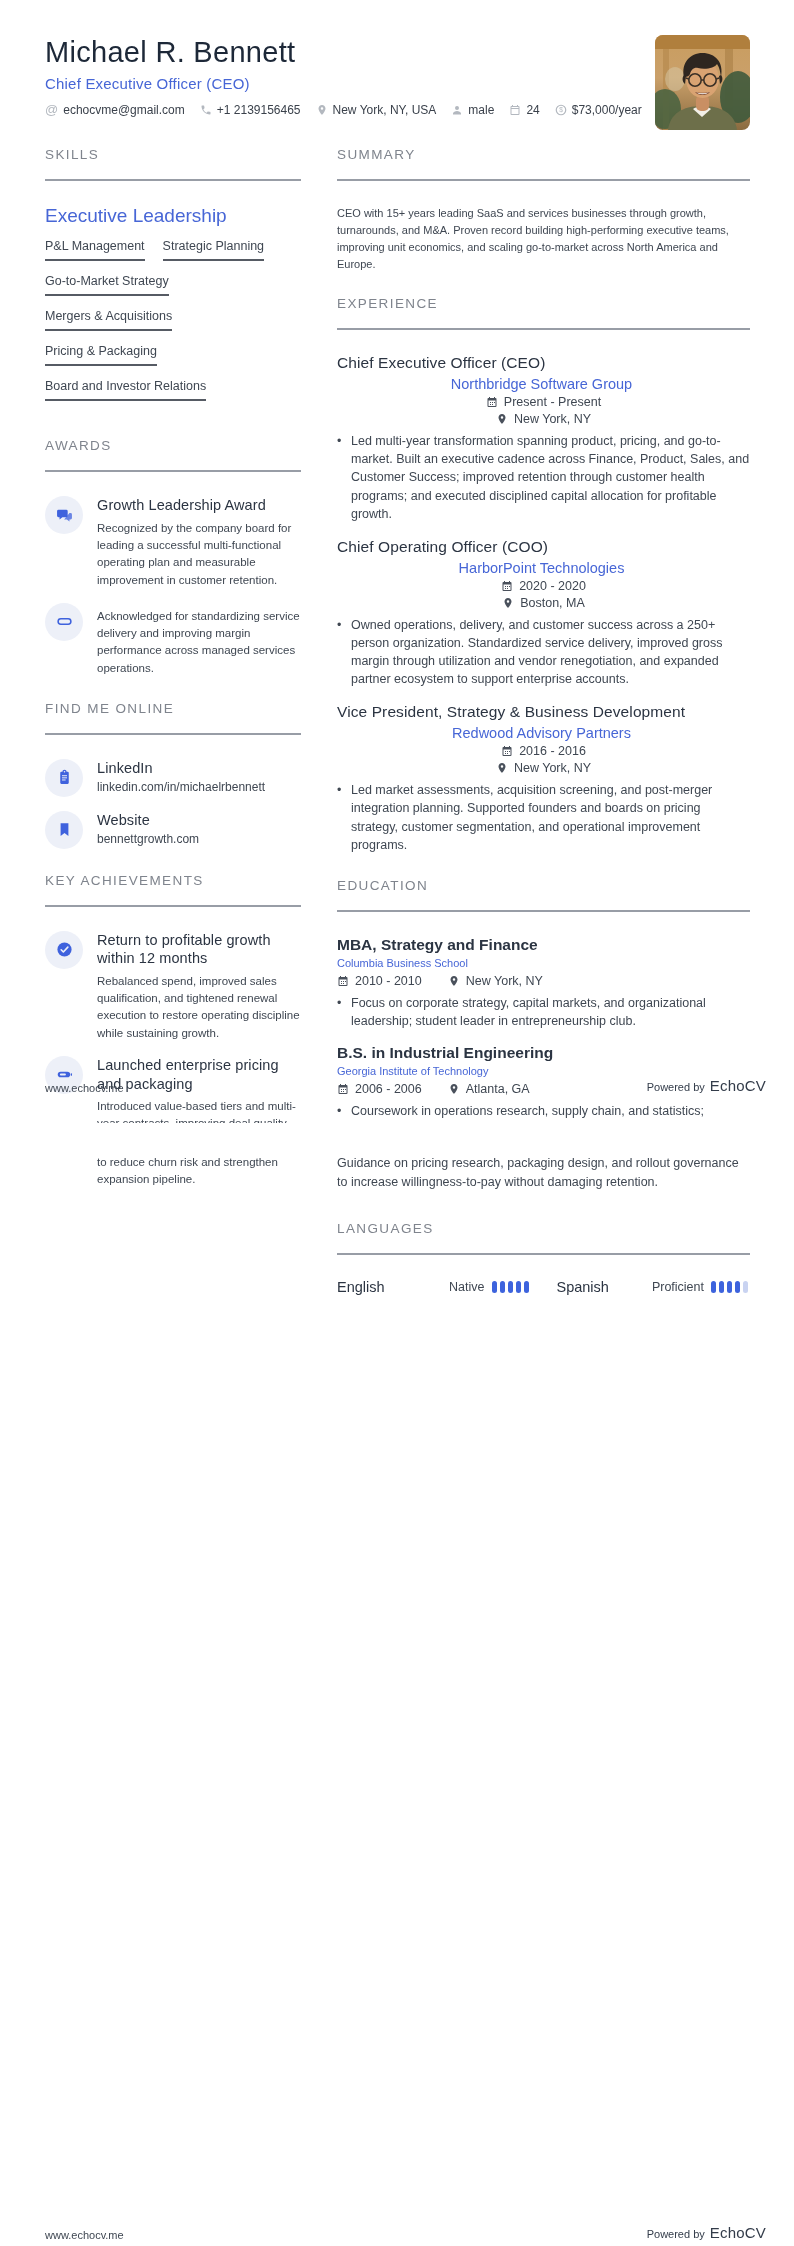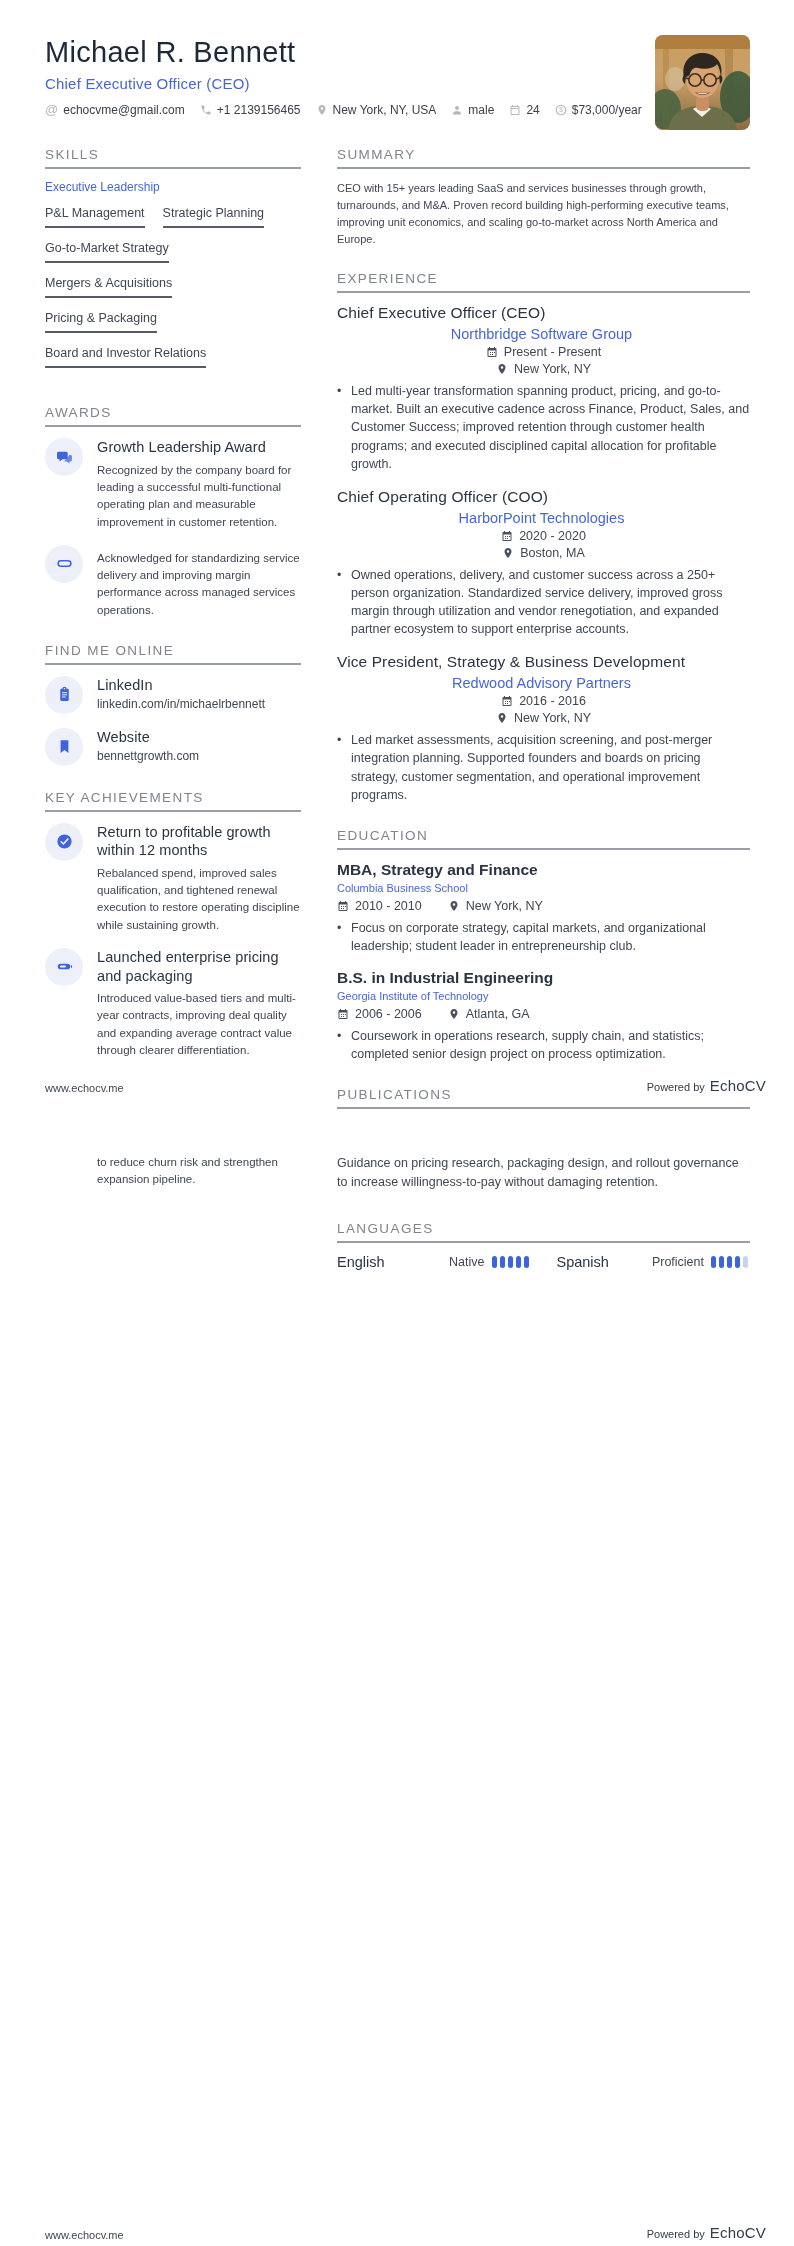--- a/index.html
+++ b/index.html
@@ -33,25 +33,25 @@
   .photo{position:absolute;top:-1px;right:0;width:95px;height:95px;border-radius:8px;overflow:hidden;}
 
   
   .cols{display:flex;margin-top:30px;align-items:flex-start;}
   .col-l{width:256px;flex:0 0 256px;margin-right:36px;}
   .col-r{flex:1;}
 
   .sect{margin-bottom:24px;}
   .sect-h{
     font-size:13.5px;color:var(--sect);letter-spacing:1.4px;
-    padding-bottom:5px;border-bottom:2px solid var(--rule);margin-bottom:11px;font-weight:400;
+    padding-bottom:17px;border-bottom:2px solid var(--rule);margin-bottom:24px;font-weight:400;
   }
 
   
-  .skill-featured{font-size:12px;color:var(--accent);font-weight:500;margin:2px 0 12px;}
+  .skill-featured{font-size:19px;color:var(--accent);font-weight:500;margin:2px 0 12px;}
   .chips{display:flex;flex-wrap:wrap;}
   .chip{
     font-size:12.5px;color:var(--body);border-bottom:2px solid #565b64;
     padding-bottom:6px;margin:0 18px 13px 0;white-space:nowrap;
   }
 
   
   .ic-item{display:flex;margin-bottom:14px;}
   .ic-circle{
     flex:0 0 38px;width:38px;height:38px;border-radius:50%;

